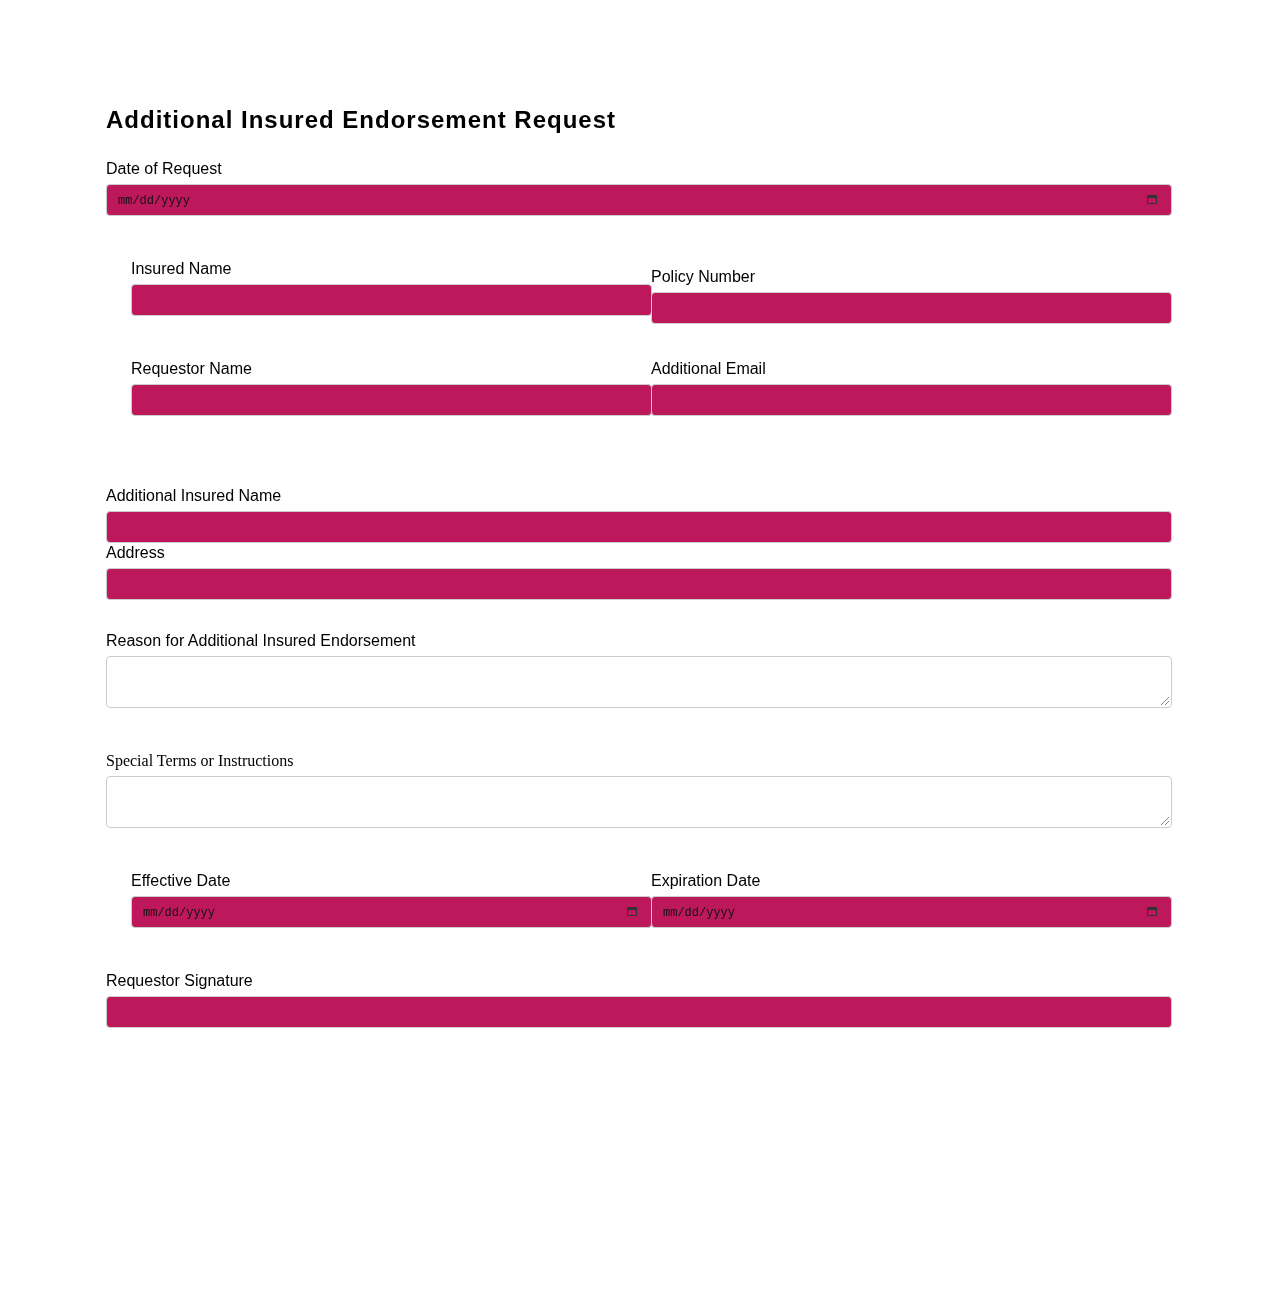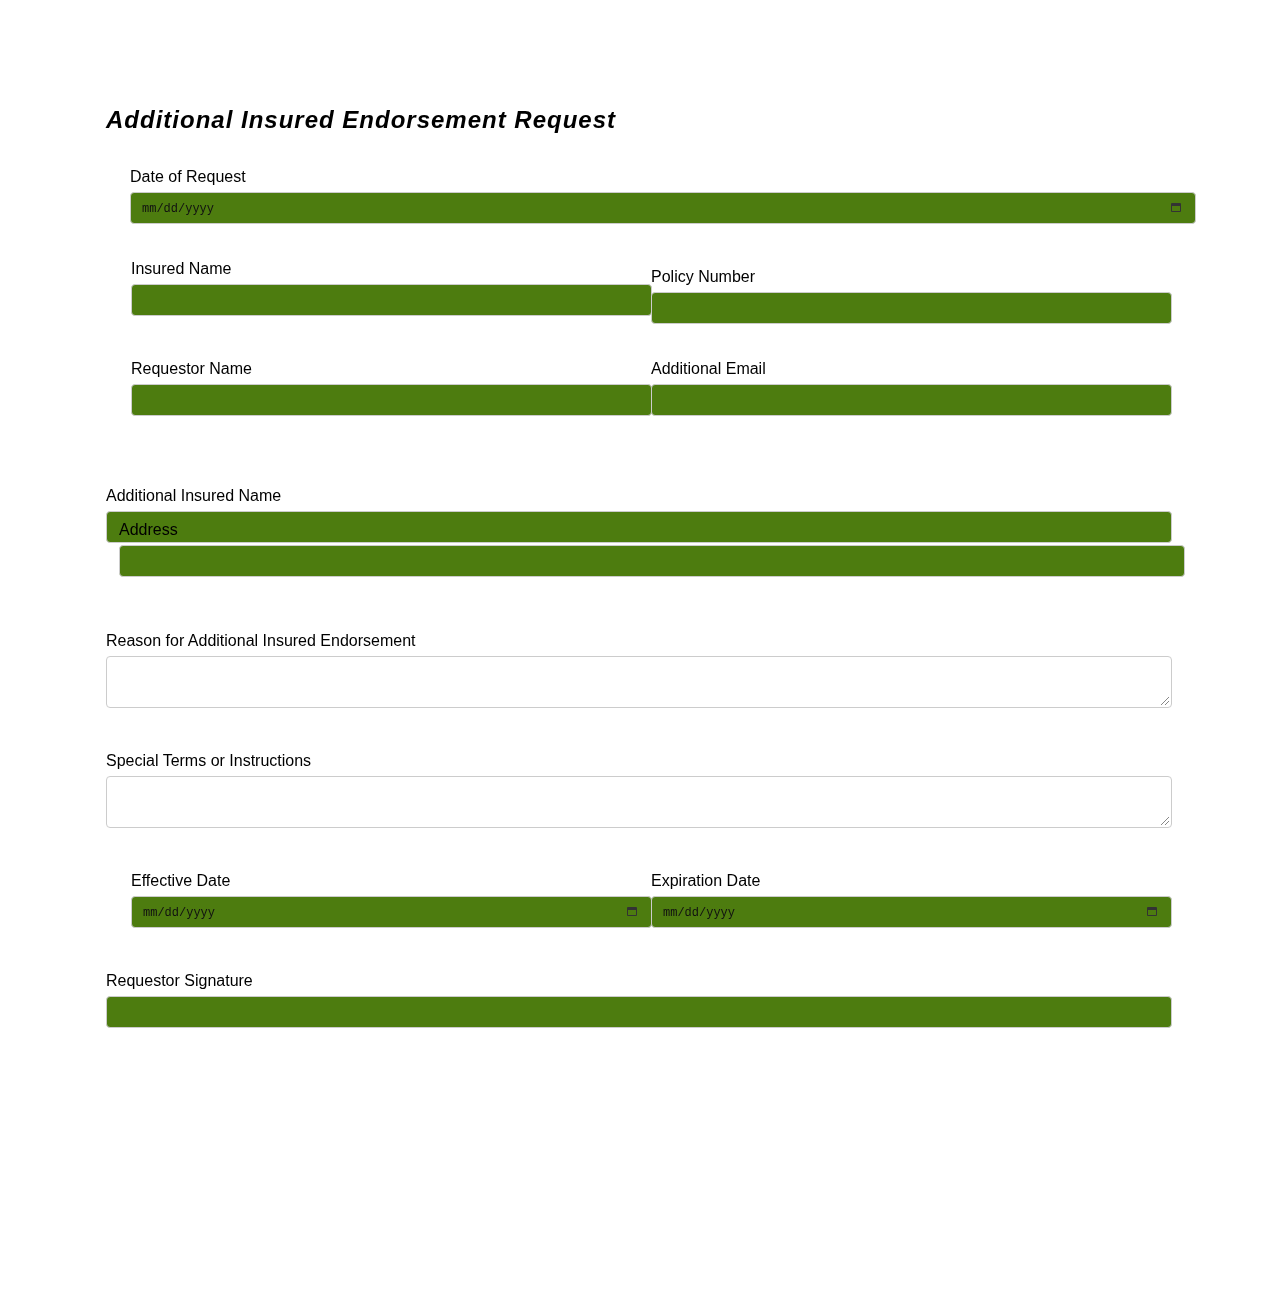--- a/index.html
+++ b/index.html
@@ -1,37 +1,37 @@
 <!DOCTYPE html>
 <html><head>
 <meta charset="utf-8">
 <style>
   html, body { margin: 0; padding: 0; background: #ffffff; }
   body { width: 1278px; height: 1300px; font-family: "Liberation Sans", sans-serif; color: #000; }
   .container { position: absolute; left: 106px; top: 0; width: 1066px; }
-  h1 { position: absolute; top: 106px; left: 0; margin: 0; font-size: 24px; font-weight: bold; letter-spacing: 1px; white-space: nowrap; font-family: "Liberation Sans", sans-serif; font-style: italic; }
+  h1 { position: absolute; top: 106px; left: 0; margin: 0; font-size: 24px; font-weight: bold; letter-spacing: 1px; white-space: nowrap; font-family: "Liberation Sans", sans-serif; }
   .field { position: absolute; }
   .field label { display: block; font-size: 16px; line-height: 18px; margin-bottom: 6px; }
-  .input { box-sizing: border-box; width: 100%; height: 32px; border: 1px solid #cccccc; border-radius: 4px; background: #4d7c0f; position: relative; }
+  .input { box-sizing: border-box; width: 100%; height: 32px; border: 1px solid #cccccc; border-radius: 4px; background: #be185d; position: relative; }
   .textarea { box-sizing: border-box; width: 100%; height: 52px; border: 1px solid #cccccc; border-radius: 4px; background: #fff; position: relative; }
   .date-text { position: absolute; left: 11px; top: 9px; font-family: "Liberation Mono", monospace; font-size: 12px; color: #111; letter-spacing: 0px; }
   .cal-icon { position: absolute; right: 14px; top: 10px; width: 10px; height: 9px; border: 1.5px solid #333; border-top-width: 3px; border-radius: 1px; box-sizing: border-box; }
   .resize { position: absolute; right: 2px; bottom: 2px; width: 8px; height: 8px;
     background: linear-gradient(135deg, transparent 45%, #888 45%, #888 52%, transparent 52%, transparent 72%, #888 72%, #888 79%, transparent 79%); }
   .full { left: 0; width: 1066px; }
   .left { left: 0; width: 521px; margin-left: 25px; }
   .right { left: 545px; width: 521px; }
 </style>
 </head>
 <body>
 
 <div class="container">
   <h1>Additional Insured Endorsement Request</h1>
 
-  <div class="field full" style="top:168px;margin-left:24px;">
+  <div class="field full" style="top:160px;">
     <label>Date of Request</label>
     <div class="input">
       <span class="date-text">mm/dd/yyyy</span>
       <span class="cal-icon"></span>
     </div>
   </div>
 
   <div class="field left" style="top:260px;">
     <label>Insured Name</label>
     <div class="input"></div>
@@ -48,33 +48,33 @@
   <div class="field right" style="top:360px;">
     <label>Additional Email</label>
     <div class="input"></div>
   </div>
 
   <div class="field full" style="top:487px;">
     <label>Additional Insured Name</label>
     <div class="input"></div>
   </div>
 
-  <div class="field full" style="top:521px;margin-left:13px;">
+  <div class="field full" style="top:544px;">
     <label>Address</label>
     <div class="input"></div>
   </div>
 
   <div class="field full" style="top:632px;">
     <label>Reason for Additional Insured Endorsement</label>
     <div class="textarea">
       <span class="resize"></span>
     </div>
   </div>
 
-  <div class="field full" style="top:752px;">
+  <div class="field full" style="top:752px;font-family:Liberation Serif, serif;">
     <label>Special Terms or Instructions</label>
     <div class="textarea">
       <span class="resize"></span>
     </div>
   </div>
 
   <div class="field left" style="top:872px;">
     <label>Effective Date</label>
     <div class="input">
       <span class="date-text">mm/dd/yyyy</span>

